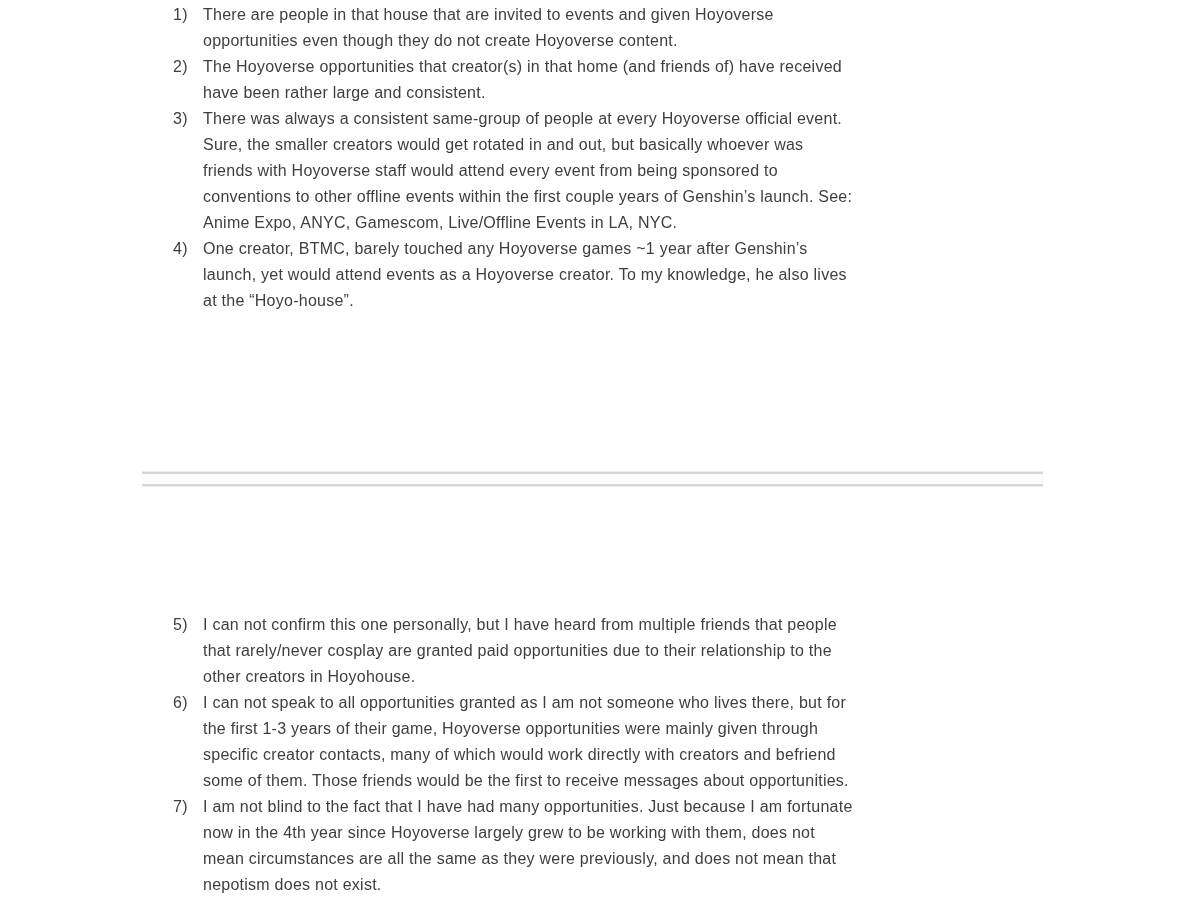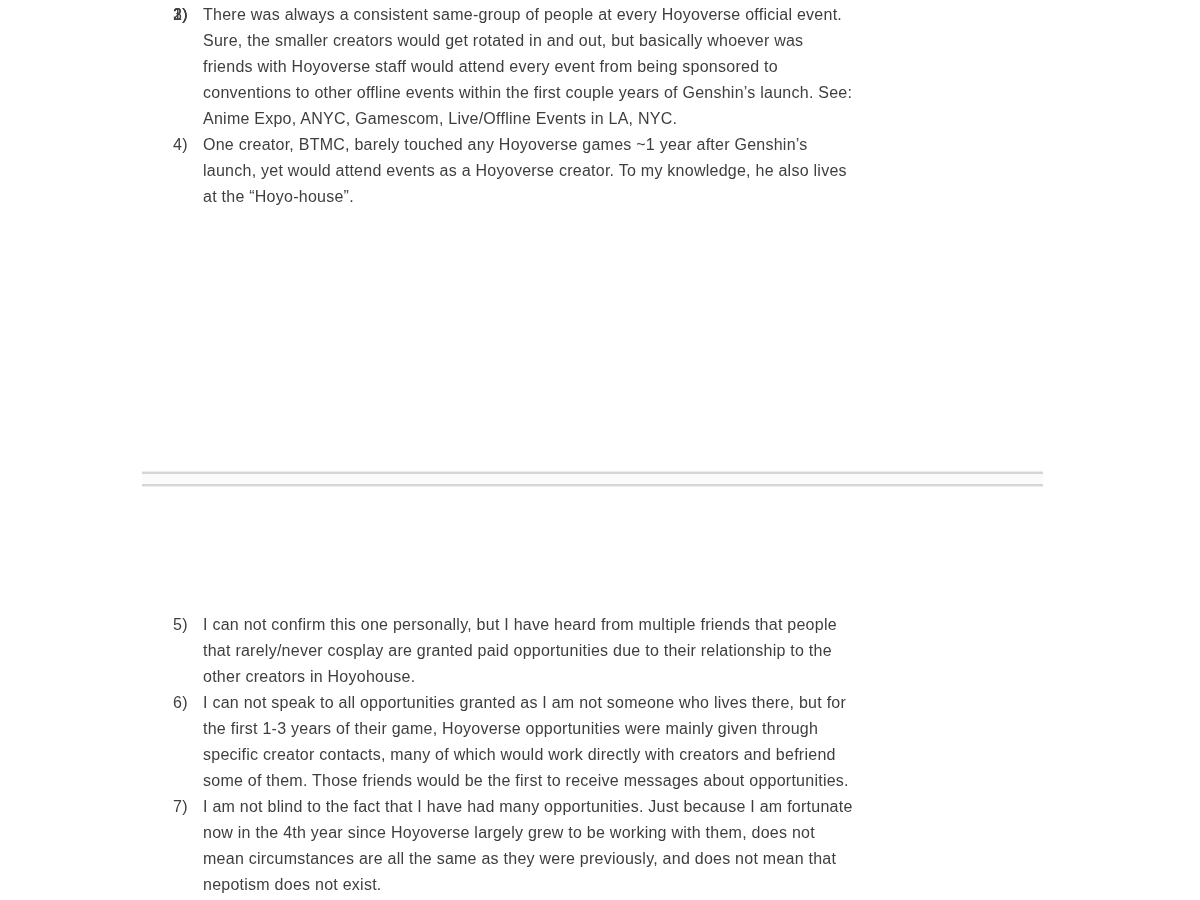--- a/index.html
+++ b/index.html
@@ -55,23 +55,27 @@
   }
 </style>
 </head>
 <body>
 
 <div class="canvas">
 
   <ol class="doc-list page1">
     <li>
       <span class="marker">1)</span>
+      <span class="body">There are people in that house that are invited to events and given Hoyoverse
+opportunities even though they do not create Hoyoverse content.</span>
     </li>
     <li>
       <span class="marker">2)</span>
+      <span class="body">The Hoyoverse opportunities that creator(s) in that home (and friends of) have received
+have been rather large and consistent.</span>
     </li>
     <li>
       <span class="marker">3)</span>
       <span class="body">There was always a consistent same-group of people at every Hoyoverse official event.
 Sure, the smaller creators would get rotated in and out, but basically whoever was
 friends with Hoyoverse staff would attend every event from being sponsored to
 conventions to other offline events within the first couple years of Genshin’s launch. See:
 Anime Expo, ANYC, Gamescom, Live/Offline Events in LA, NYC.</span>
     </li>
     <li>

